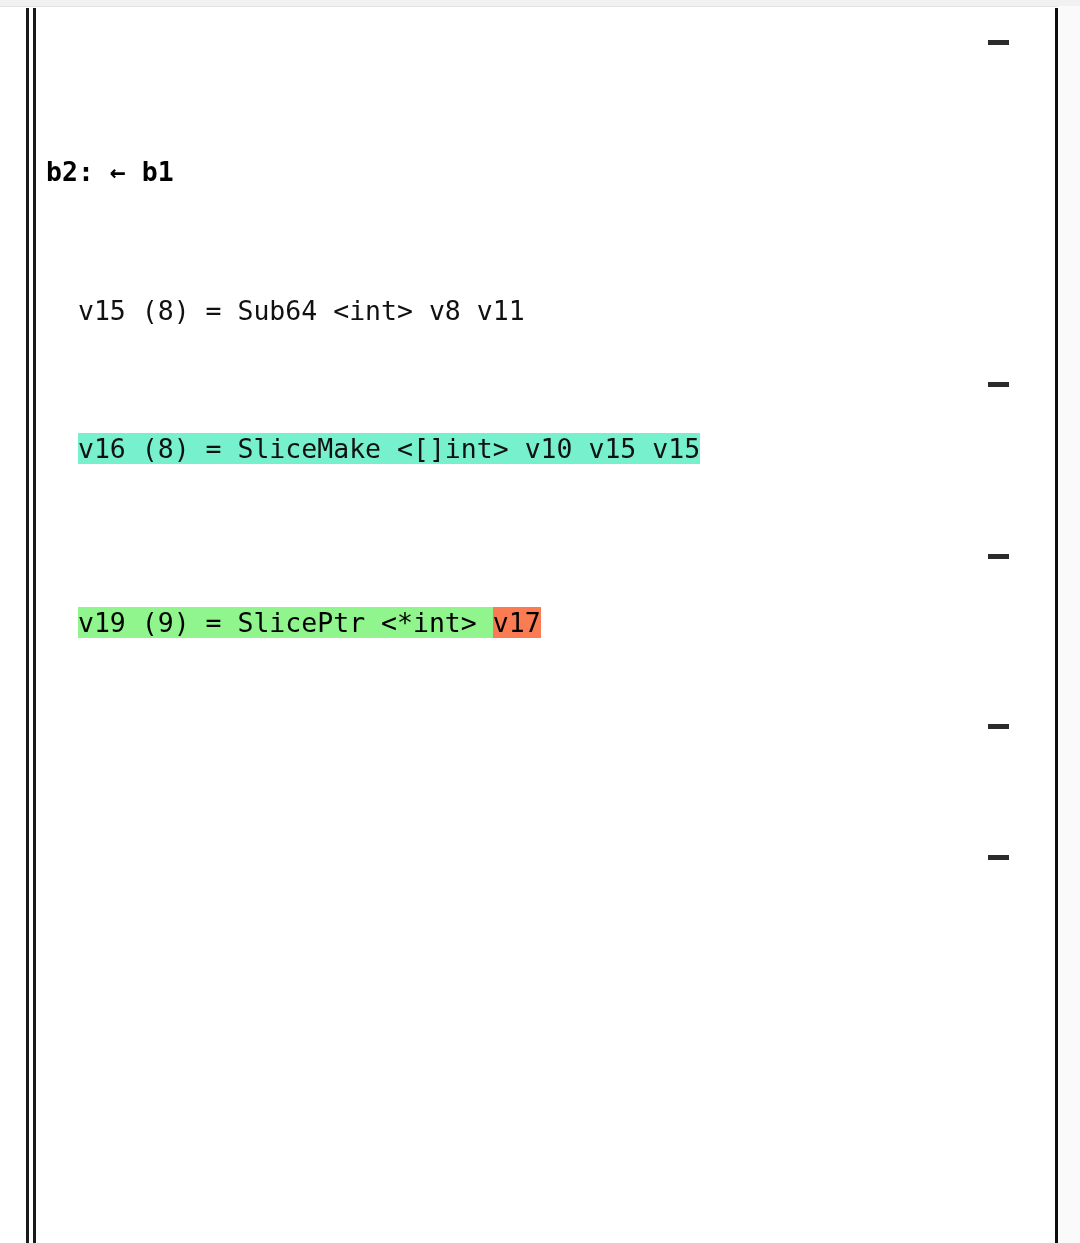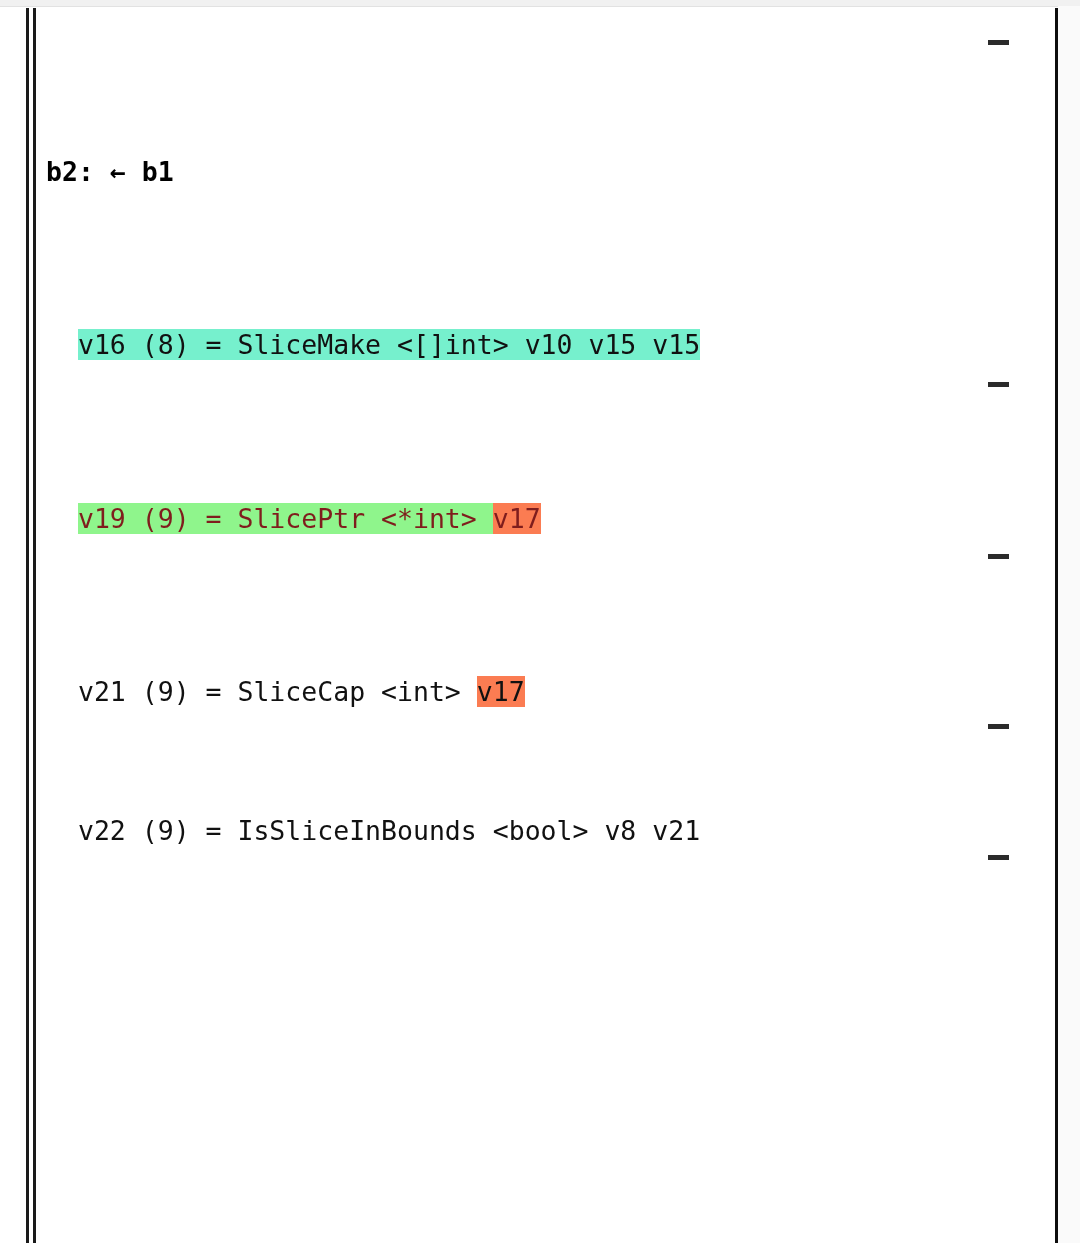--- a/index.html
+++ b/index.html
@@ -60,21 +60,21 @@
     line-height: 34.7px;
     white-space: pre;
     color: #111111;
     letter-spacing: 0px;
   }
   .line { height: 34.7px; }
 
   .blockhdr { font-weight: 700; color: #000; }
 
   
-  .dead { color: #7f1d1d; margin-top: 24px; }
+  .dead { color: #000000; margin-top: 24px; }
   .live { color: #111111; }
 
   
   .hl-aqua  { background: #76f0cd; }
   .hl-orange{ background: #fb7c52; }
   .hl-green { background: #8ff58c; }
 
   .strike { text-decoration: line-through; text-decoration-thickness: 2px; }
 
   
@@ -101,30 +101,29 @@
   <div class="dash" style="top:382px"></div>
   <div class="dash" style="top:554px"></div>
   <div class="dash" style="top:724px"></div>
   <div class="dash" style="top:855px"></div>
 
   <div class="code">
 
     
     <div class="line blockhdr"><span>b2:</span><span> ← </span><span>b1</span></div>
 
+    <div class="line">  <span class="live">v15 (8) = Sub64 &lt;int&gt; v8 v11</span></div>
 
     <div class="line">  <span class="live hl-aqua">v16 (8) = SliceMake &lt;[]int&gt; v10 v15 v15</span></div>
 
 
     <div class="line">  <span class="dead hl-green">v19 (9) = SlicePtr &lt;*int&gt; </span><span class="dead hl-orange">v17</span></div>
 
 
-    <div class="line">  <span class="live">v21 (9) = SliceCap &lt;int&gt; </span><span class="live hl-orange">v17</span></div>
 
-    <div class="line">  <span class="live">v22 (9) = IsSliceInBounds &lt;bool&gt; v8 v21</span></div>
 
     
 
     
 
     
     
 
     
 

